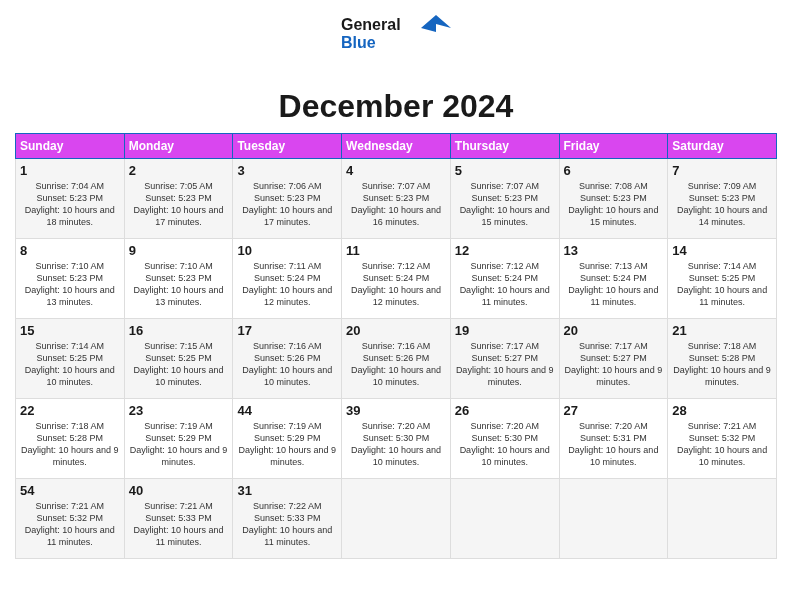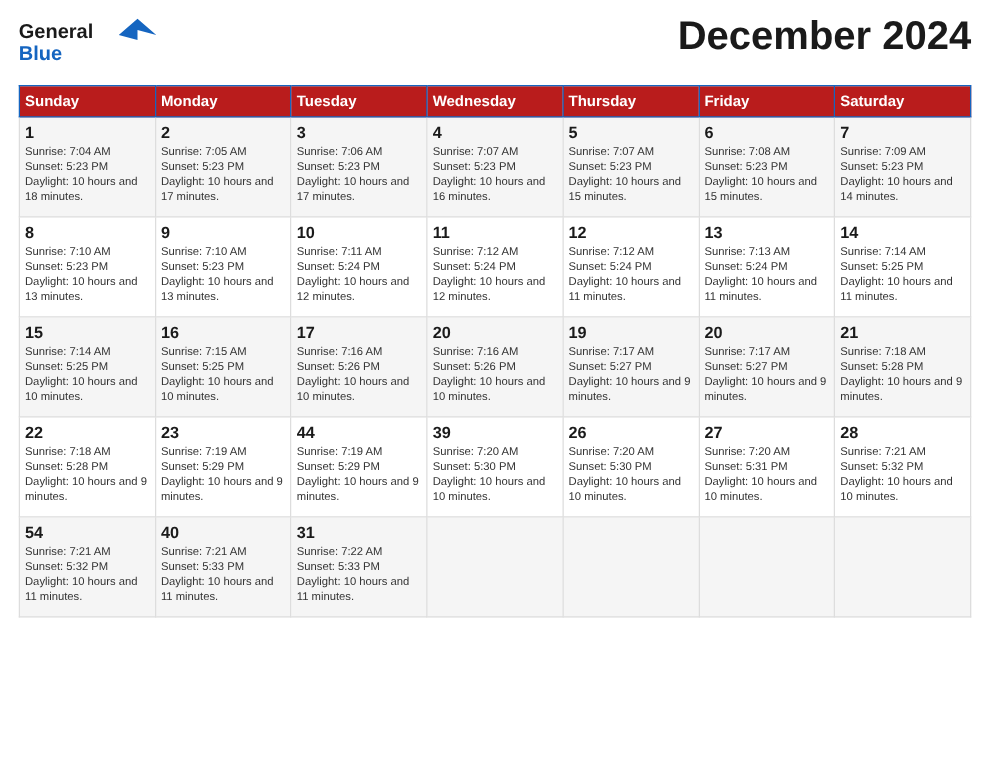--- a/index.html
+++ b/index.html
@@ -10,46 +10,48 @@
       height: 612px;
       overflow: hidden;
     }
     .container {
       width: 792px;
       padding: 10px 15px;
     }
     .header {
       display: flex;
       justify-content: space-between;
-      align-items: flex-start;
+      align-items: center;
       margin-bottom: 8px;
+      flex-direction: column;
     }
     .logo {
       display: flex;
       align-items: center;
     }
     .title-section {
       text-align: right;
+      margin-top: 29px;
     }
     .month-title {
       font-size: 32px;
       font-weight: bold;
       color: #1a1a1a;
     }
     .location {
       font-size: 15px;
       color: #444;
     }
     table {
       width: 100%;
       border-collapse: collapse;
       font-size: 10px;
     }
     thead tr {
-      background-color: #b91c1c;
+      background-color: #d946ef;
       color: white;
     }
     thead th {
       padding: 5px 4px;
       text-align: left;
       font-size: 12px;
       font-weight: bold;
       border: 1px solid #1565c0;
     }
     tbody tr {
@@ -72,20 +74,21 @@
       font-size: 13px;
       font-weight: bold;
       color: #1a1a1a;
       display: block;
       margin-bottom: 2px;
     }
     .day-info {
       font-size: 9px;
       color: #333;
       line-height: 1.35;
+      text-align: center;
     }
     .empty-cell {
       background-color: inherit;
     }
   </style>
 </head>
 <body>
 
 <div class="container">
   <div class="header">

